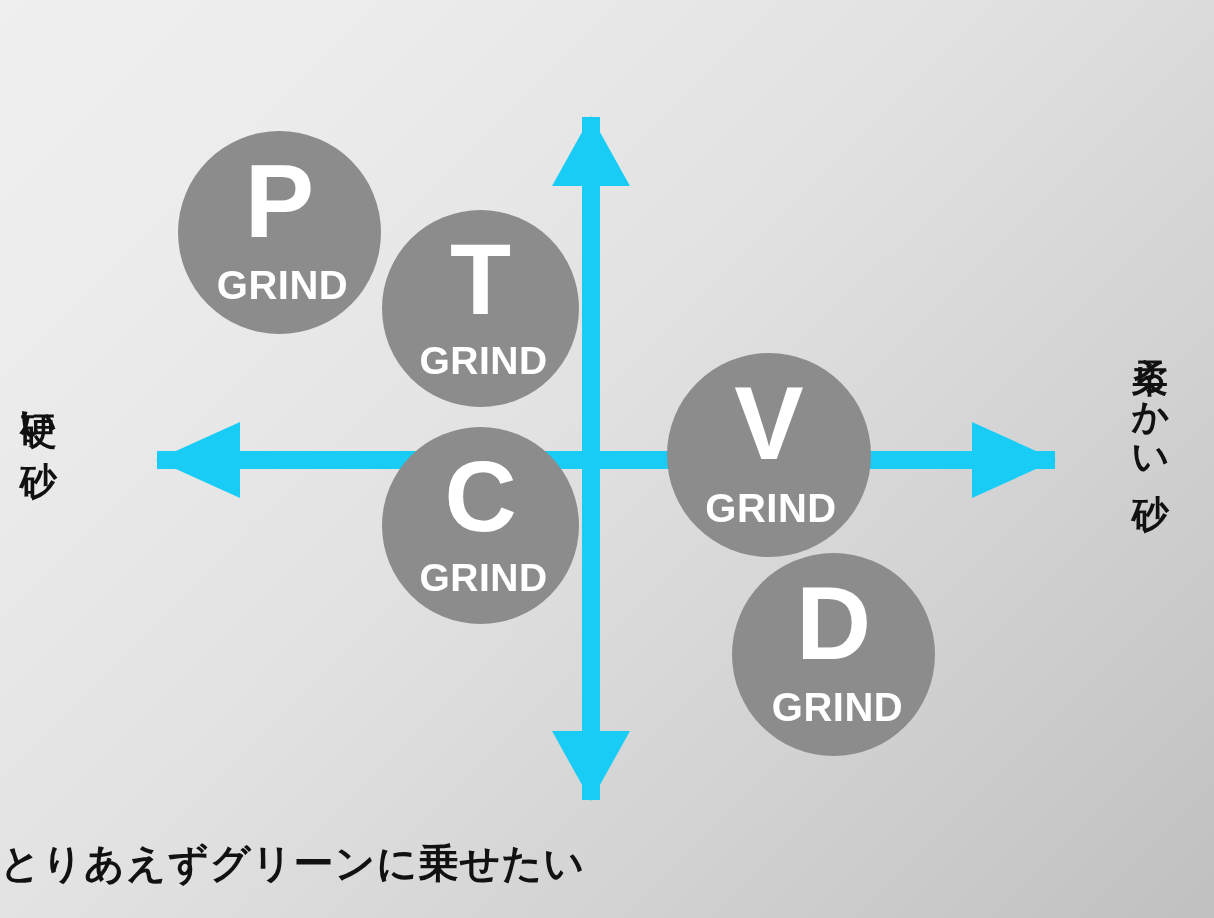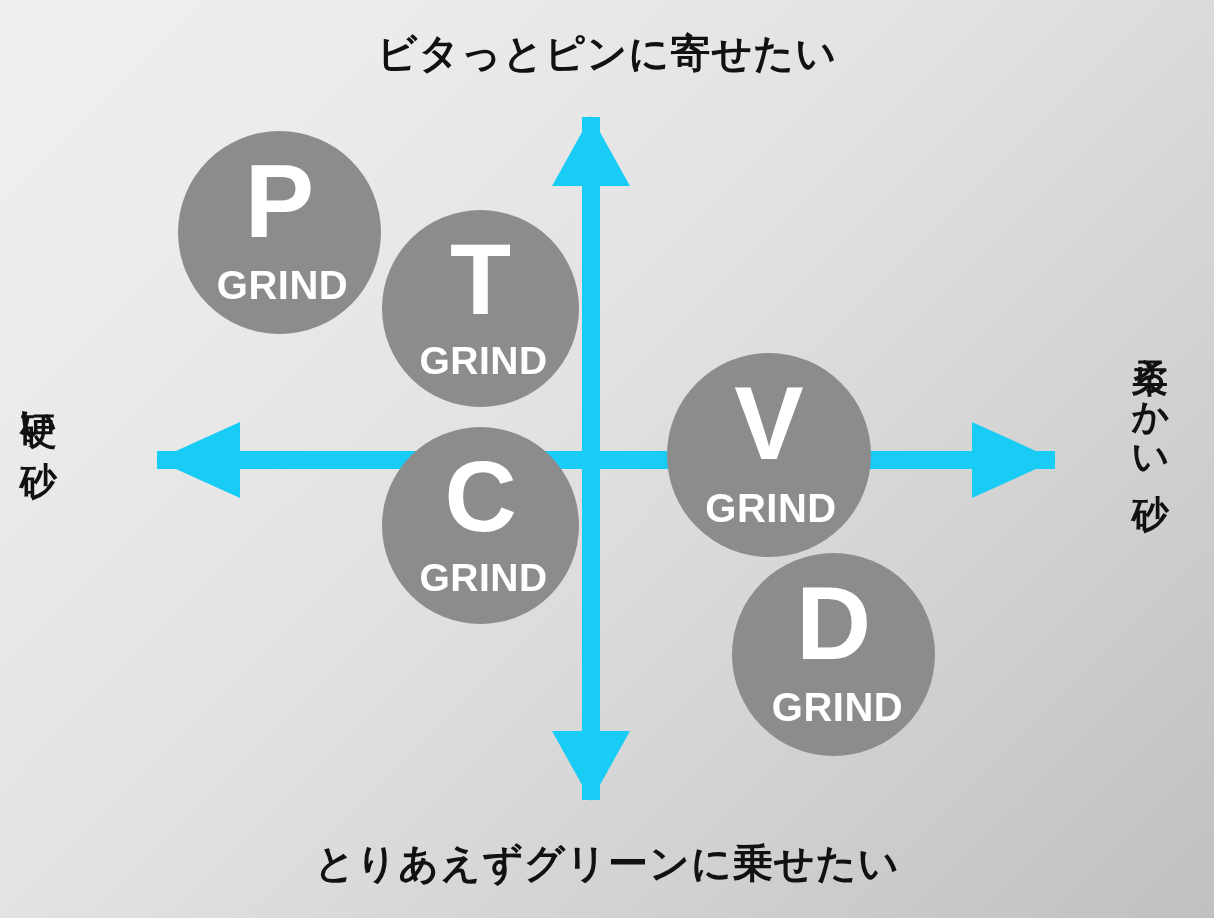--- a/index.html
+++ b/index.html
@@ -89,21 +89,20 @@
     top: 26px;
     width: 1214px;
     text-align: center;
     font-size: 40px;
     letter-spacing: 1px;
   }
   #label-bottom {
     left: 0;
     top: 836px;
     width: 1214px;
-    text-align: center;
     font-size: 40px;
     letter-spacing: 1px;
   }
   #label-left {
     left: 18px;
     top: 385px;
     font-size: 37px;
     writing-mode: vertical-rl;
     text-orientation: upright;
     line-height: 1.05;
@@ -157,21 +156,20 @@
   <div class="grind-circle" id="circle-v">
     <span class="grind-letter">V</span>
     <span class="grind-word">GRIND</span>
   </div>
 
   <div class="grind-circle" id="circle-d">
     <span class="grind-letter">D</span>
     <span class="grind-word">GRIND</span>
   </div>
 
-  <div class="axis-label" id="label-top">ビタっとピンに寄せたい</div>
 
   <div class="axis-label" id="label-bottom">とりあえずグリーンに乗せたい</div>
 
   <div class="axis-label" id="label-left">硬い砂</div>
 
   <div class="axis-label" id="label-right">柔らかい砂</div>
 
 </div>
 
 </body></html>

